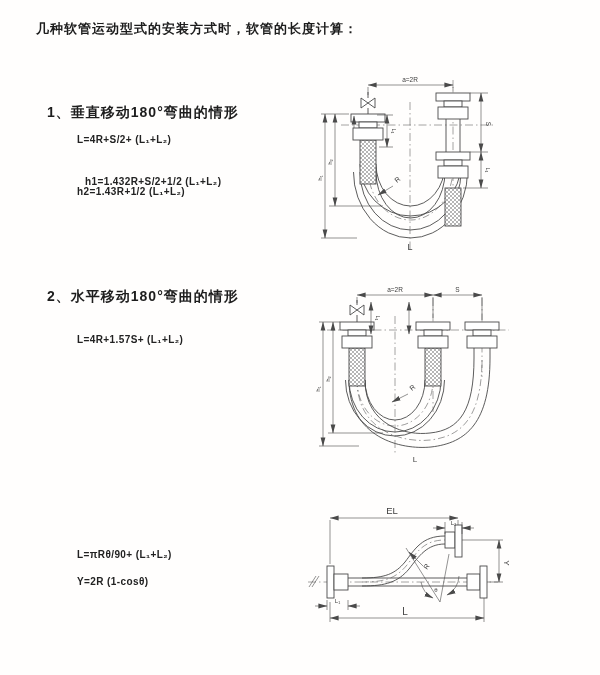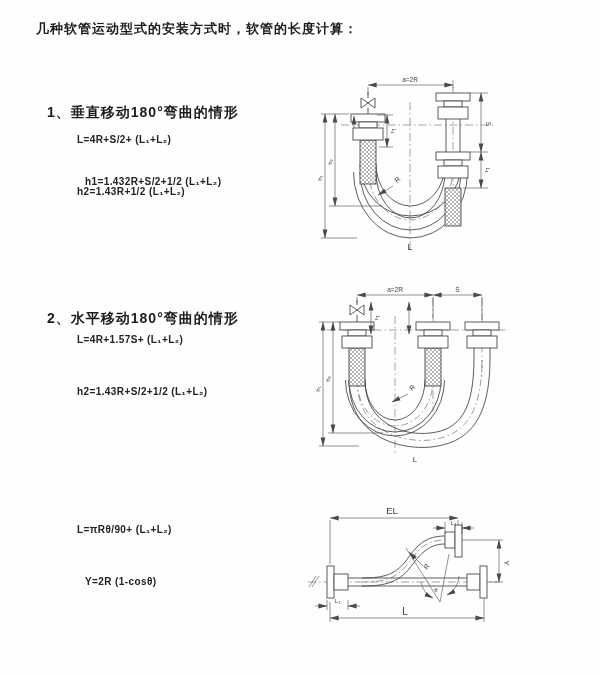--- a/index.html
+++ b/index.html
@@ -21,26 +21,25 @@
 
 <div id="page">
 
   <div class="title">几种软管运动型式的安装方式时，软管的长度计算：</div>
 
   <div class="sec-h" style="left:47px;top:104px;">1、垂直移动180°弯曲的情形</div>
   <div class="formula" style="left:77px;top:134px;">L=4R+S/2+ (L₁+L₂)</div>
   <div class="formula" style="left:85px;top:160px;margin-top:16px;">h1=1.432R+S/2+1/2 (L₁+L₂)</div>
   <div class="formula" style="left:77px;top:186px;">h2=1.43R+1/2 (L₁+L₂)</div>
 
-  <div class="sec-h" style="left:47px;top:310px;">2、水平移动180°弯曲的情形</div>
+  <div class="sec-h" style="left:47px;top:288px;">2、水平移动180°弯曲的情形</div>
   <div class="formula" style="left:77px;top:334px;text-align:right;">L=4R+1.57S+ (L₁+L₂)</div>
-  <div class="formula" style="left:77px;top:386px;">h2=1.43R+S/2+1/2 (L₁+L₂)</div>
-
-  <div class="formula" style="left:77px;top:524px;">L=πRθ/90+ (L₁+L₂)</div>
-  <div class="formula" style="left:85px;top:576px;text-align:right;">Y=2R (1-cosθ)</div>
+
+  <div class="formula" style="left:77px;top:549px;">L=πRθ/90+ (L₁+L₂)</div>
+  <div class="formula" style="left:77px;top:576px;text-align:right;">Y=2R (1-cosθ)</div>
 
   <svg style="left:313px;top:62px;" width="285" height="200" viewBox="0 0 285 200">
     <defs>
       <marker id="arrE" markerWidth="10" markerHeight="7" refX="8.6" refY="3" orient="auto" markerUnits="userSpaceOnUse">
         <path d="M0,0.6 L9,3 L0,5.4 Z" fill="#4a4a4a"></path>
       </marker>
       <marker id="arrS" markerWidth="10" markerHeight="7" refX="0.4" refY="3" orient="auto" markerUnits="userSpaceOnUse">
         <path d="M9,0.6 L0,3 L9,5.4 Z" fill="#4a4a4a"></path>
       </marker>
       <pattern id="hatch1" width="4" height="4" patternUnits="userSpaceOnUse">

